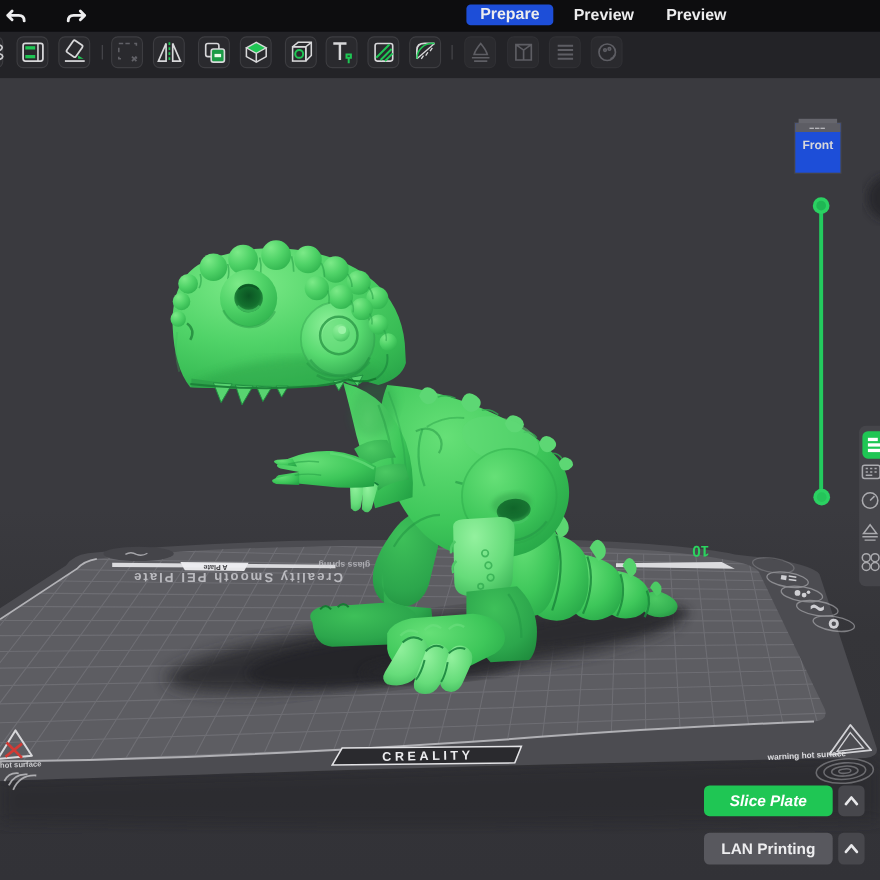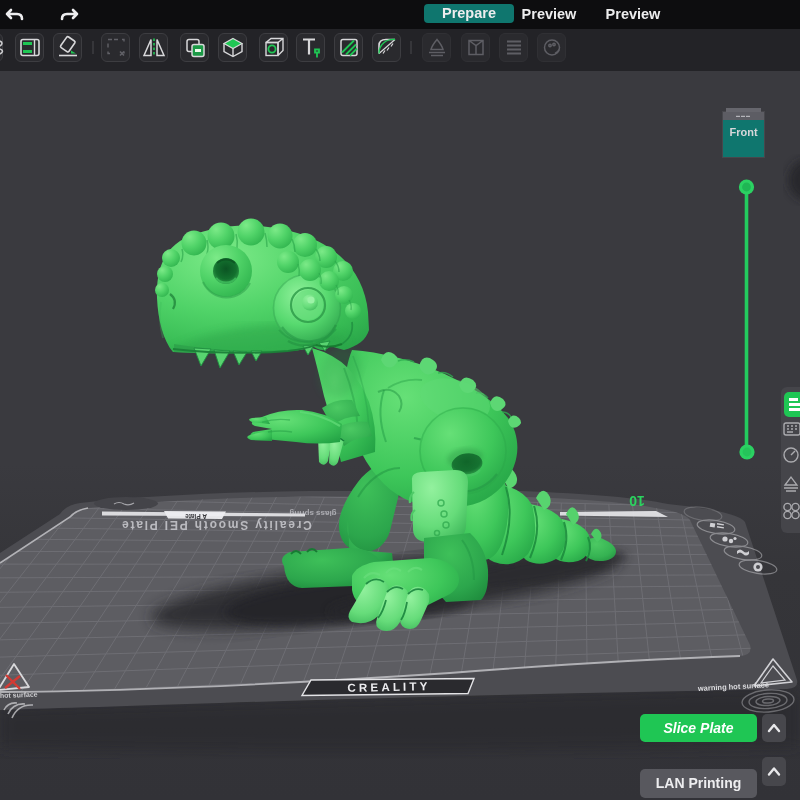--- a/index.html
+++ b/index.html
@@ -342,21 +342,21 @@
 <path d="M279,330 q12,14 34,12" stroke="#239544" stroke-width="1.8" fill="none" opacity="0.5"></path>
 </g>
 
 <line x1="746.5" y1="193" x2="746.5" y2="446" stroke="#23cb5e" stroke-width="3.6"></line>
 <circle cx="746.5" cy="187" r="7.6" fill="#2bd162"></circle>
     <circle cx="746.5" cy="187" r="4.4" fill="#1fb654"></circle>
 <circle cx="747" cy="452" r="7.6" fill="#2bd162"></circle>
     <circle cx="747" cy="452" r="4.4" fill="#25c45a"></circle>
 </svg>
 
-<div class="abs" style="left:723px;top:112px;width:41px;height:45px;background:#0f766e;z-index:5;box-shadow:0 0 0 1px #47474c;">
+<div class="abs" style="left:723px;top:112px;width:41px;height:45px;background:#1d4ed8;z-index:5;box-shadow:0 0 0 1px #47474c;">
 <div class="abs" style="left:3px;top:-4px;width:35px;height:5px;background:#66666d;"></div>
 <div class="abs" style="left:0;top:0;width:41px;height:8px;background:#5d5d64;font-size:4px;color:#b5b5ba;text-align:center;line-height:8px;letter-spacing:1px;">▬▬▬</div>
 <div class="abs" style="left:0;top:14px;width:41px;height:16px;color:#d7d7da;font-weight:bold;font-size:11px;text-align:center;">Front</div>
 </div>
 
 <div class="abs" style="left:781px;top:387px;width:27px;height:146px;background:#45454a;border-radius:6px 0 0 6px;z-index:5;"></div>
 <div class="abs" style="left:784px;top:392px;width:26px;height:25px;background:#1fc654;border-radius:5px;z-index:6;">
 <div class="abs" style="left:5px;top:6px;width:9px;height:2.5px;background:#fff;"></div>
 <div class="abs" style="left:5px;top:11px;width:14px;height:2.5px;background:#fff;"></div>
 <div class="abs" style="left:5px;top:16px;width:11px;height:2.5px;background:#fff;"></div>
@@ -375,21 +375,21 @@
 </g>
 </svg>
 
 <div id="topbar">
 <svg width="110" height="29" viewBox="0 0 110 29">
 <g stroke="#ededef" stroke-width="2.6" fill="none" stroke-linecap="round" stroke-linejoin="round">
 <path d="M11,10 L7,14 L11,18 M7,14 h10 q5,0 5,5"></path>
 <path d="M73,10 L77,14 L73,18 M77,14 h-10 q-5,0 -5,5"></path>
 </g>
 </svg>
-<div class="tab" style="left:424px;width:90px;background:#0f766e;border-radius:4px;top:4px;">Prepare</div>
+<div class="tab" style="left:424px;width:79px;background:#1d4ed8;border-radius:4px;top:4px;">Prepare</div>
 <div class="tab" style="left:514px;width:70px;">Preview</div>
 <div class="tab" style="left:604px;width:58px;">Preview</div>
 </div>
 
 <div id="toolbar">
     <div class="tbtn" style="left:15px;"></div>
 <div class="tbtn" style="left:53px;"></div>
 <div class="tbtn" style="left:101px;"></div>
 <div class="tbtn" style="left:139px;"></div>
 <div class="tbtn" style="left:180px;"></div>
@@ -485,17 +485,17 @@
 </g>
 </g>
 </svg>
 </div>
 
 <div class="btn" style="left:640px;top:714px;width:117px;height:28px;line-height:28px;background:#1fc654;font-size:14px;font-style:italic;">Slice Plate</div>
 <div class="btn" style="left:762px;top:714px;width:24px;height:28px;background:#47474c;">
 <svg width="24" height="28" viewBox="0 0 24 28">
       <path d="M7,17 L12,11 L17,17" stroke="#e8e8ea" stroke-width="2.4" fill="none" stroke-linecap="round" stroke-linejoin="round"></path>
     </svg></div>
-<div class="btn" style="left:640px;top:757px;width:117px;height:29px;line-height:29px;background:#58585e;font-size:14px;color:#ededef;margin-top:12px;">LAN Printing</div>
+<div class="btn" style="left:640px;top:757px;width:117px;height:29px;line-height:29px;background:#58585e;font-size:14px;color:#ededef;">LAN Printing</div>
 <div class="btn" style="left:762px;top:757px;width:24px;height:29px;background:#47474c;">
 <svg width="24" height="29" viewBox="0 0 24 29">
       <path d="M7,17.5 L12,11.5 L17,17.5" stroke="#e8e8ea" stroke-width="2.4" fill="none" stroke-linecap="round" stroke-linejoin="round"></path>
     </svg></div>
 
 </body></html>

